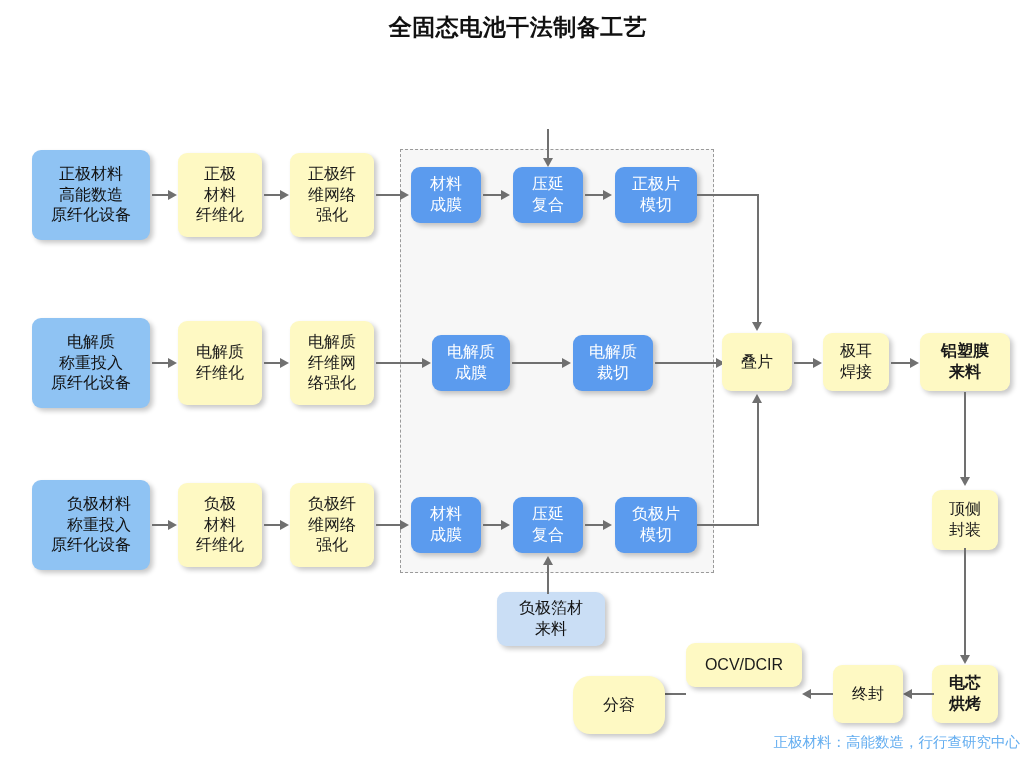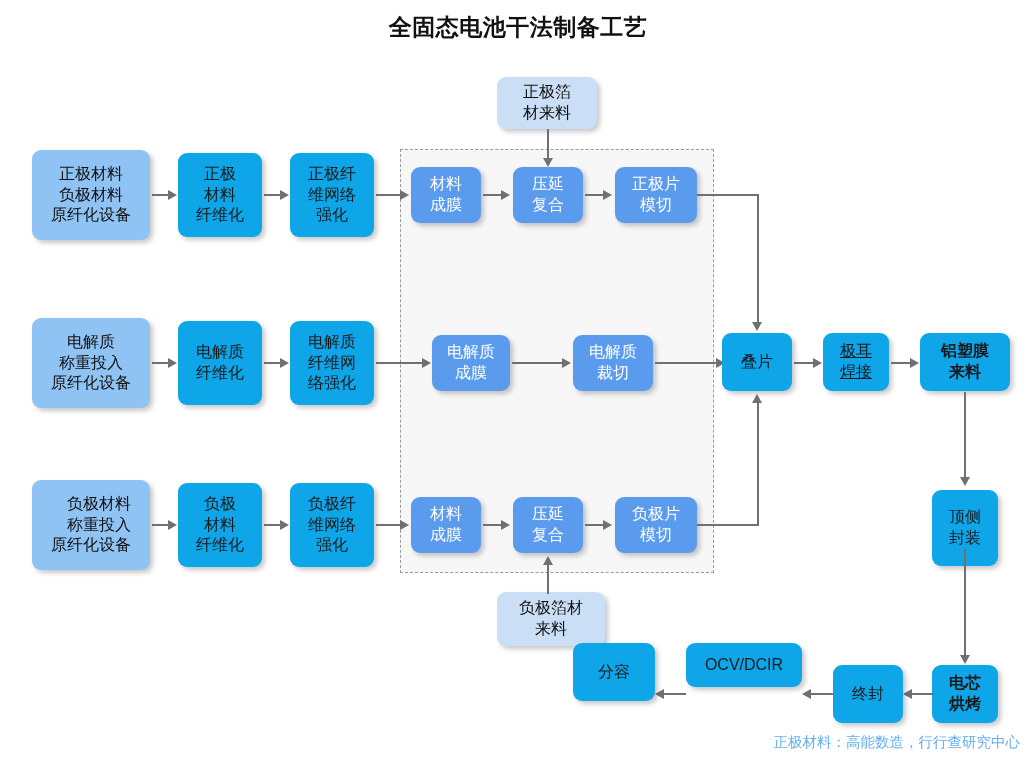--- a/index.html
+++ b/index.html
@@ -42,21 +42,21 @@
     align-items: center;
     justify-content: center;
     text-align: center;
     line-height: 1.30;
     font-size: 16px;
     white-space: pre-line;
     box-shadow: 3px 3px 5px rgba(0,0,0,0.22);
     padding: 2px 4px;
   }
   .node.gray {
-    background: #0ea5e9;
+    background: #fef9c3;
     color: #1a1a1a;
   }
   .node.blue-input {
     background: #8fc3f3;
     color: #111111;
   }
   .node.blue-mid {
     background: #5b9bee;
     color: #ffffff;
   }
@@ -107,21 +107,21 @@
 </head>
 <body>
 
 <div id="canvas">
 
   <div id="title">全固态电池干法制备工艺</div>
 
   <div class="dashed-zone" style="left:400px; top:149px; width:314px; height:424px;"></div>
 
   <div class="node blue-input" style="left:32px; top:150px; width:118px; height:90px;">正极材料
-负极材料
+高能数造
 原纤化设备</div>
   <div class="seg h" style="left:152px; top:193.8px; width:18px;"></div>
   <div class="arrowhead right" style="left:168px; top:189.5px;"></div>
 
   <div class="node gray" style="left:178px; top:153px; width:84px; height:84px;">正极
 材料
 纤维化</div>
   <div class="seg h" style="left:264px; top:193.8px; width:18px;"></div>
   <div class="arrowhead right" style="left:280px; top:189.5px;"></div>
 
@@ -137,22 +137,20 @@
   <div class="arrowhead right" style="left:501px; top:189.5px;"></div>
 
   <div class="node blue-mid" style="left:513px; top:167px; width:70px; height:56px;">压延
 复合</div>
   <div class="seg h" style="left:585px; top:193.8px; width:20px;"></div>
   <div class="arrowhead right" style="left:603px; top:189.5px;"></div>
 
   <div class="node blue-mid" style="left:615px; top:167px; width:82px; height:56px;">正极片
 模切</div>
 
-  <div class="node blue-light" style="left:497px; top:77px; width:100px; height:52px;">正极箔
-材来料</div>
   <div class="seg v" style="left:546.8px; top:129px; width:2.4px; height:32px;"></div>
   <div class="arrowhead down" style="left:542.5px; top:158px;"></div>
 
   <div class="seg h" style="left:697px; top:193.8px; width:62px;"></div>
   <div class="seg v" style="left:756.6px; top:193.8px; height:132px;"></div>
   <div class="arrowhead down" style="left:752.3px; top:322px;"></div>
 
   <div class="node blue-input" style="left:32px; top:318px; width:118px; height:90px;">电解质
 称重投入
 原纤化设备</div>
@@ -217,32 +215,32 @@
   <div class="arrowhead up" style="left:542.5px; top:556px;"></div>
 
   <div class="seg h" style="left:697px; top:523.8px; width:62px;"></div>
   <div class="seg v" style="left:756.6px; top:400px; height:126px;"></div>
   <div class="arrowhead up" style="left:752.3px; top:394px;"></div>
 
   <div class="node gray" style="left:722px; top:333px; width:70px; height:58px;">叠片</div>
   <div class="seg h" style="left:794px; top:361.8px; width:22px;"></div>
   <div class="arrowhead right" style="left:813px; top:357.5px;"></div>
 
-  <div class="node gray" style="left:823px; top:333px; width:66px; height:58px;text-decoration:underline;">极耳
+  <div class="node gray" style="left:823px; top:333px; width:66px; height:58px;">极耳
 焊接</div>
   <div class="seg h" style="left:891px; top:361.8px; width:22px;"></div>
   <div class="arrowhead right" style="left:910px; top:357.5px;"></div>
 
   <div class="node gray" style="left:920px; top:333px; width:90px; height:58px;font-weight:bold;">铝塑膜
 来料</div>
 
   <div class="seg v" style="left:963.8px; top:392px; height:88px;"></div>
   <div class="arrowhead down" style="left:959.5px; top:477px;"></div>
 
-  <div class="node gray" style="left:932px; top:490px; width:66px; height:76px;">顶侧
+  <div class="node gray" style="left:932px; top:490px; width:66px; height:60px;">顶侧
 封装</div>
 
   <div class="seg v" style="left:963.8px; top:548px; height:110px;"></div>
   <div class="arrowhead down" style="left:959.5px; top:655px;"></div>
 
   <div class="node gray" style="left:932px; top:665px; width:66px; height:58px;font-weight:bold;">电芯
 烘烤</div>
 
   <div class="seg h" style="left:906px; top:692.8px; width:28px;"></div>
   <div class="arrowhead left" style="left:903px; top:688.5px;"></div>
@@ -250,17 +248,17 @@
   <div class="node gray" style="left:833px; top:665px; width:70px; height:58px;">终封</div>
 
   <div class="seg h" style="left:805px; top:692.8px; width:28px;"></div>
   <div class="arrowhead left" style="left:802px; top:688.5px;"></div>
 
   <div class="node gray" style="left:686px; top:643px; width:116px; height:44px;">OCV/DCIR</div>
 
   <div class="seg h" style="left:658px; top:692.8px; width:28px;"></div>
   <div class="arrowhead left" style="left:655px; top:688.5px;"></div>
 
-  <div class="node gray" style="left:573px; top:643px; width:82px; height:58px;">分容</div>
+  <div class="node gray" style="left:573px; top:676px; width:92px; height:58px;border-radius:17px;">分容</div>
 
   <div id="source">正极材料：高能数造，行行查研究中心</div>
 
 </div>
 
 </body></html>

